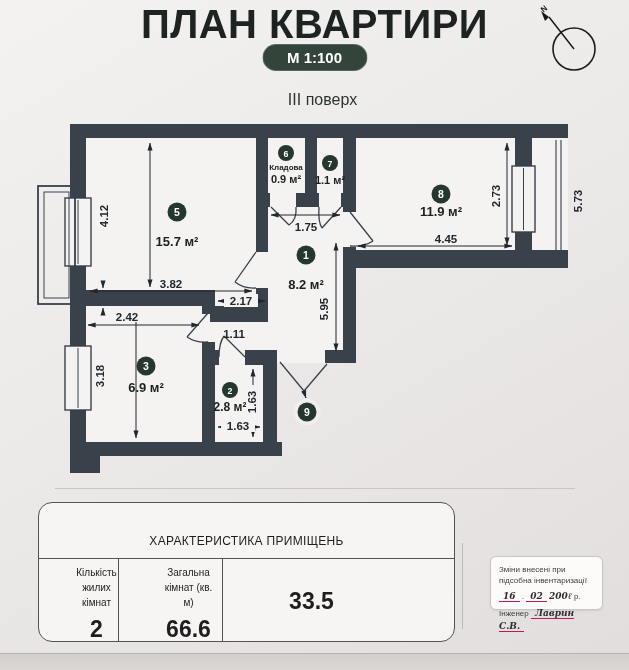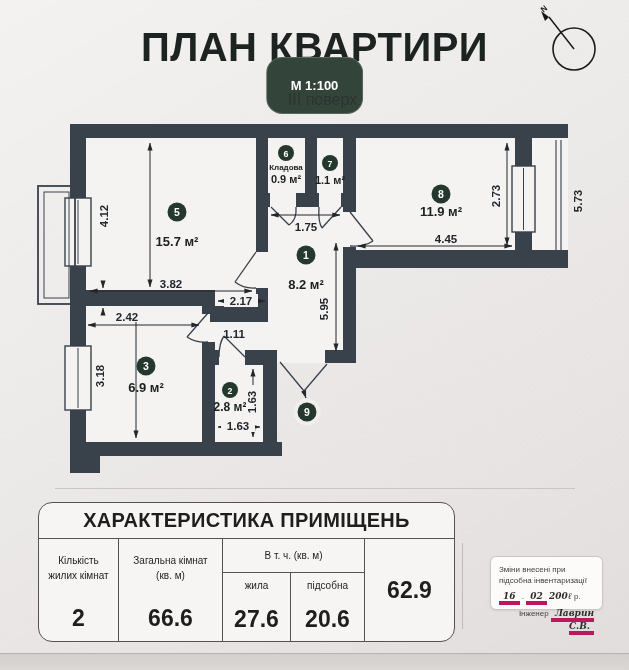--- a/index.html
+++ b/index.html
@@ -3,55 +3,55 @@
 <meta charset="utf-8">
 <style>
   html,body{margin:0;padding:0;background:#d8d6d4;}
   .page{position:relative;width:629px;height:670px;overflow:hidden;
     background:linear-gradient(150deg,#f4f2f1 0%,#edebea 40%,#e6e3e2 75%,#e0dddc 100%);
     font-family:"Liberation Sans",sans-serif;}
   svg{position:absolute;left:0;top:0;}
   svg text{font-family:"Liberation Sans",sans-serif;text-anchor:middle;dominant-baseline:central;}
   svg text.dim{fill:#22272d;font-weight:600;}
   svg text.area{fill:#1b211e;}
-  .title{position:absolute;top:25px;left:0;width:100%;text-align:center;
+  .title{position:absolute;top:2px;left:0;width:100%;text-align:center;
     font-size:40px;font-weight:800;letter-spacing:.5px;color:#1d2321;}
-  .scale-pill{position:absolute;top:57px;left:50%;transform:translateX(-50%);
-    background:#33453b;color:#fff;font-weight:700;font-size:13px;
-    padding:20px 24px;border-radius:16px;border:1px solid rgba(255,255,255,.18);}
+  .scale-pill{position:absolute;top:44px;left:50%;transform:translateX(-50%);
+    background:#33453b;color:#fff;font-weight:700;font-size:15px;
+    padding:4px 24px;border-radius:16px;border:1px solid rgba(255,255,255,.18);}
   .floor-label{position:absolute;top:91px;left:0;width:100%;text-align:center;
     font-size:16px;font-weight:500;color:#2c3330;padding-left:8px;}
   
   .char-table{position:absolute;left:38px;top:502px;width:417px;height:140px;
     background:#f7f5f3;border:1.4px solid #55534f;border-radius:14px;overflow:hidden;
     display:flex;flex-direction:column;color:#1e1e1e;box-sizing:border-box;}
   .tbl-title{height:35px;flex:0 0 35px;border-bottom:1.4px solid #55534f;
     display:flex;align-items:center;justify-content:center;
-    font-weight:700;font-size:20px;letter-spacing:.3px;}
+    font-weight:400;font-size:12px;letter-spacing:.3px;margin-top:20px;}
   .tbl-grid{flex:1;display:grid;grid-template-columns:79px 104px 142px auto;}
-  .tbl-col{display:flex;flex-direction:column;}
+  .tbl-col{display:flex;flex-direction:column;padding-left:36px;}
   .bl{border-left:1.3px solid #55534f;}
   .cell{display:flex;align-items:center;justify-content:center;text-align:center;}
   .tbl-head{height:57px;flex:0 0 57px;font-size:10px;line-height:1.5;padding:0 6px;}
   .tbl-val{flex:1;font-size:23px;font-weight:700;}
   .tbl-head-top{height:33px;flex:0 0 33px;border-bottom:1.3px solid #55534f;font-size:10px;}
   .tbl-sub{height:24px;flex:0 0 24px;display:grid;grid-template-columns:67px auto;}
   .tbl-sub .cell{font-size:10px;}
   .tbl-vals{flex:1;display:grid;grid-template-columns:67px auto;}
   .tbl-vals .cell{font-size:23px;font-weight:700;}
   
   .stamp{position:absolute;left:490px;top:556px;width:113px;height:54px;box-sizing:border-box;
     background:#fcfbf9;border:1px solid #c9c6c2;border-radius:6px;
     box-shadow:0 1px 2px rgba(0,0,0,.08);padding:7px 8px 5px;
     font-size:8px;color:#3f3e3c;line-height:1.4;}
   .hand{font-family:"DejaVu Serif",serif;font-style:italic;font-weight:700;
     font-size:9px;color:#2f2e2c;}
-  .u{border-bottom:4px solid #be185d;padding:0 4px;}
+  .u{border-bottom:1px solid #be185d;padding:0 4px;}
   .date-row{margin-top:4px;}
-  .eng-row{margin-top:4px;text-align:right;}
+  .eng-row{margin-top:4px;}
   .sheet-line-h{position:absolute;left:55px;top:488px;width:520px;height:1px;background:#c9c6c4;}
   .stamp-edge{position:absolute;left:462px;top:543px;width:1px;height:86px;background:#bdbab7;}
   .bottom-band{position:absolute;left:0;top:653px;width:629px;height:17px;
     background:linear-gradient(#d2cfcd,#dbd8d6);border-top:1px solid #b5b2b0;}
 </style>
 </head>
 <body>
 
 <div class="page">
 
@@ -212,32 +212,21 @@
     <div class="tbl-grid">
       <div class="tbl-col">
         <div class="cell tbl-head">Кількість жилих кімнат</div>
         <div class="cell tbl-val">2</div>
       </div>
       <div class="tbl-col bl">
         <div class="cell tbl-head">Загальна кімнат (кв. м)</div>
         <div class="cell tbl-val">66.6</div>
       </div>
       <div class="tbl-col bl">
-        <div class="cell tbl-head-top">В т. ч. (кв. м)</div>
-        <div class="tbl-sub">
-          <div class="cell">жила</div>
-          <div class="cell bl">підсобна</div>
-        </div>
-        <div class="tbl-vals">
-          <div class="cell">27.6</div>
-          <div class="cell bl">20.6</div>
-        </div>
-      </div>
-      <div class="tbl-col bl">
-        <div class="cell tbl-val">62.9</div>
+        <div class="cell tbl-val">33.5</div>
       </div>
     </div>
   </div>
 
   <div class="stamp">
     <div>Зміни внесені при</div>
     <div>підсобна інвентаризації</div>
     <div class="date-row">
       <span class="hand u">16</span>
       <span>.</span>

